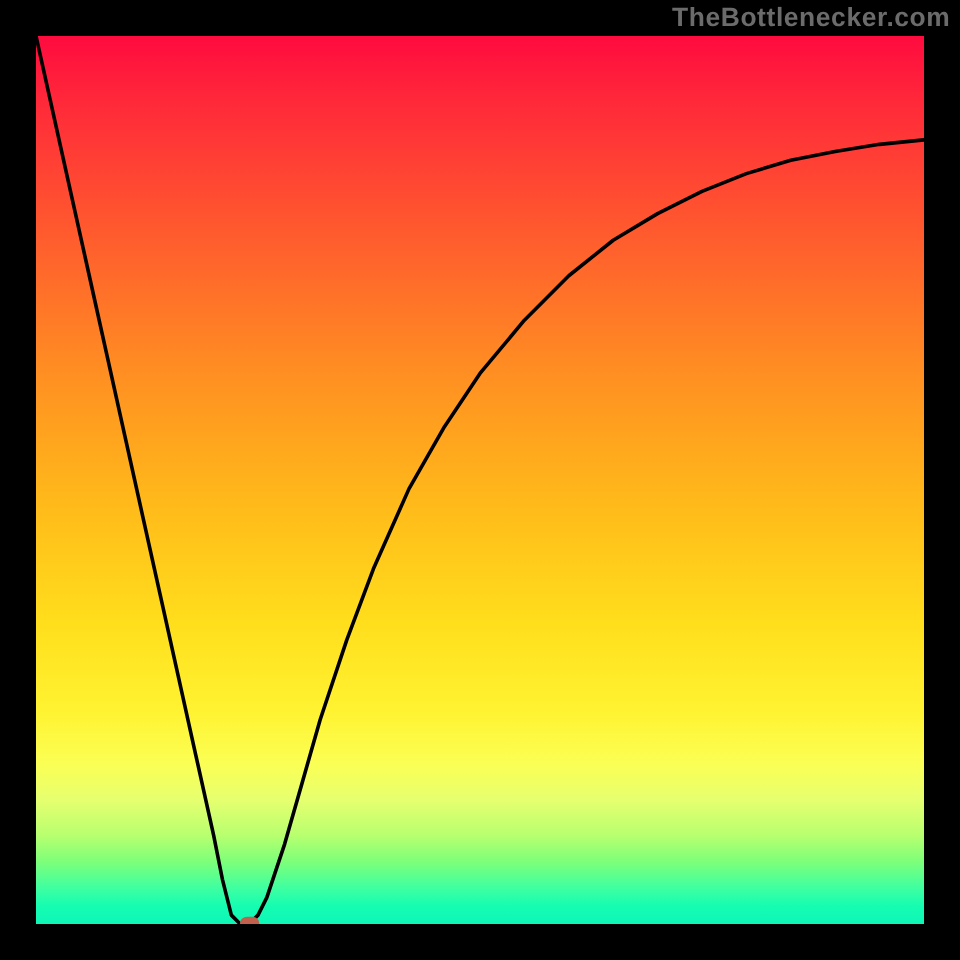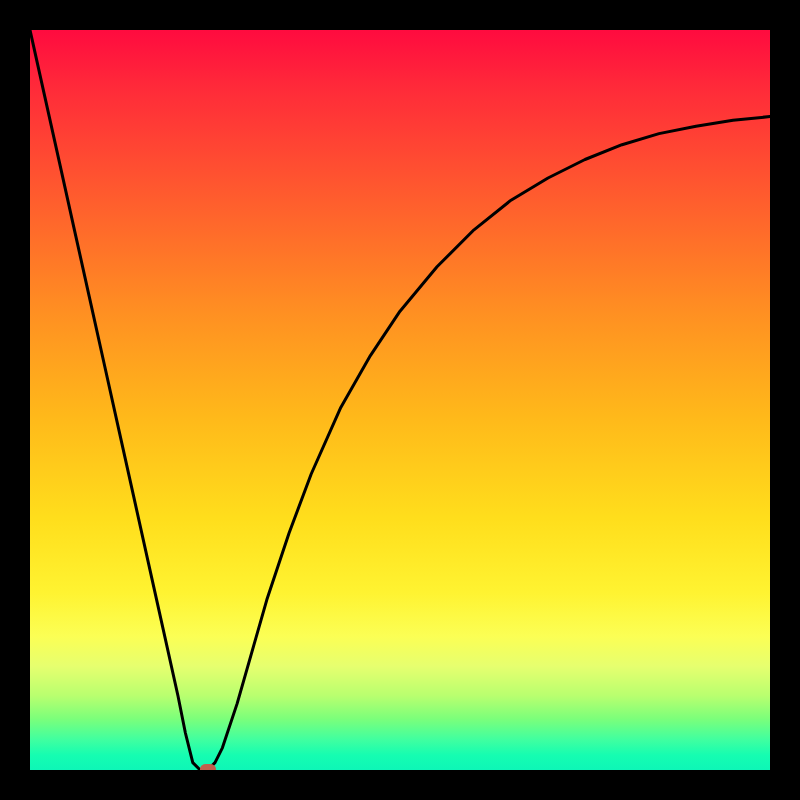--- a/index.html
+++ b/index.html
@@ -74,20 +74,21 @@
     background: #c0604d;
     transform: translate(-50%, -50%);
     z-index: 5;
   }
 </style>
 </head>
 <body>
 
 <div class="frame">
 
+  <div class="watermark">TheBottlenecker.com</div>
 
   <div class="plot-area">
     <div class="gradient"></div>
 
     <svg class="curve" viewBox="0 0 740 740" preserveAspectRatio="none">
       <path id="curve-path" fill="none" stroke="#000" stroke-width="3" stroke-linejoin="round" stroke-linecap="round" d="M0.00 0.00 L14.80 66.60 L29.60 133.20 L44.40 199.80 L59.20 266.40 L74.00 333.00 L88.80 399.60 L103.60 466.20 L118.40 532.80 L133.20 599.40 L148.00 666.00 L155.40 703.00 L162.80 732.60 L170.20 740.00 L177.60 740.00 L185.00 732.60 L192.40 717.80 L207.20 673.40 L222.00 621.60 L236.80 569.80 L259.00 503.20 L281.20 444.00 L310.80 377.40 L340.40 325.60 L370.00 281.20 L407.00 236.80 L444.00 199.80 L481.00 170.20 L518.00 148.00 L555.00 129.50 L592.00 114.70 L629.00 103.60 L666.00 96.20 L703.00 90.28 L740.00 86.58"></path>
     </svg>
 
     <div class="cursor-dot" id="cursor-dot" style="left: 177.6px; top: 740px;"></div>
   </div>

